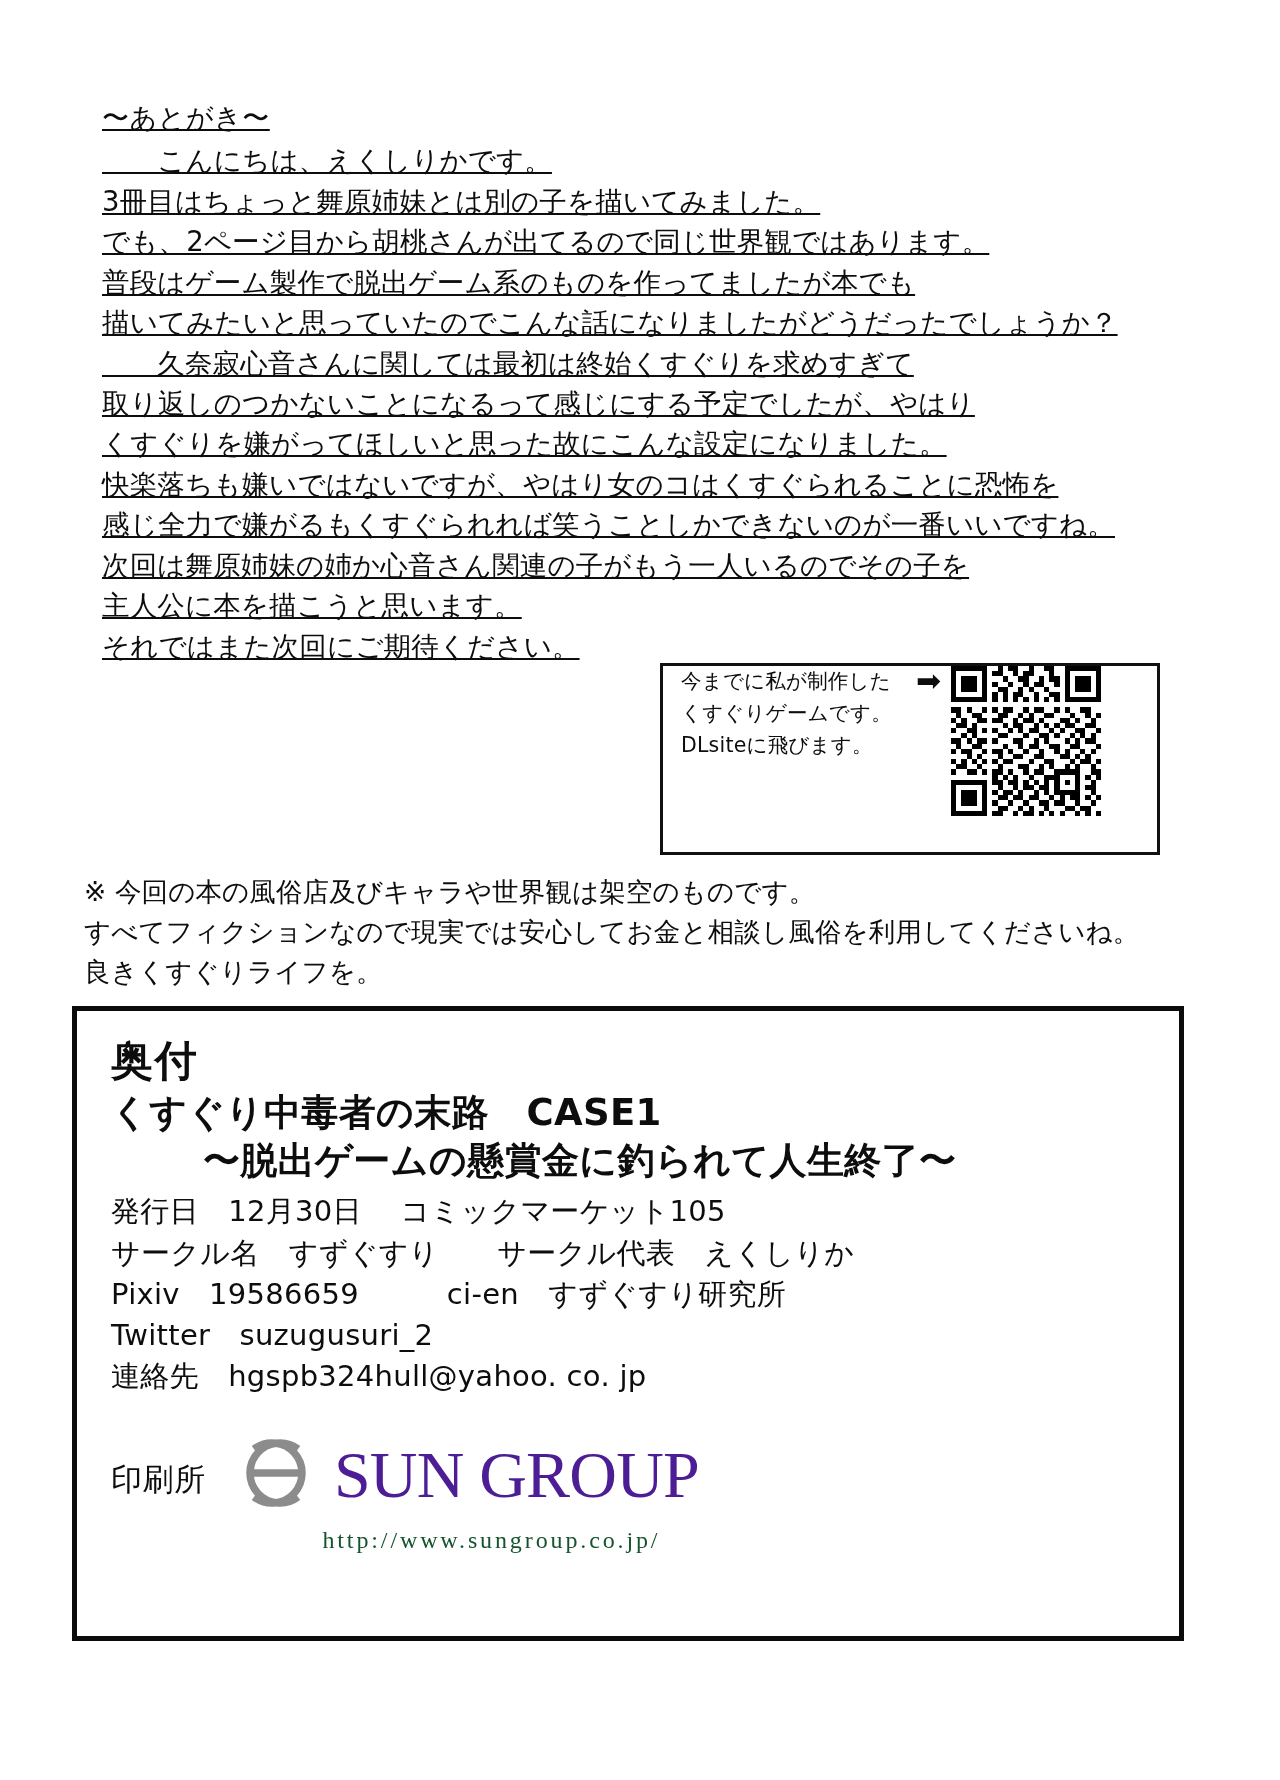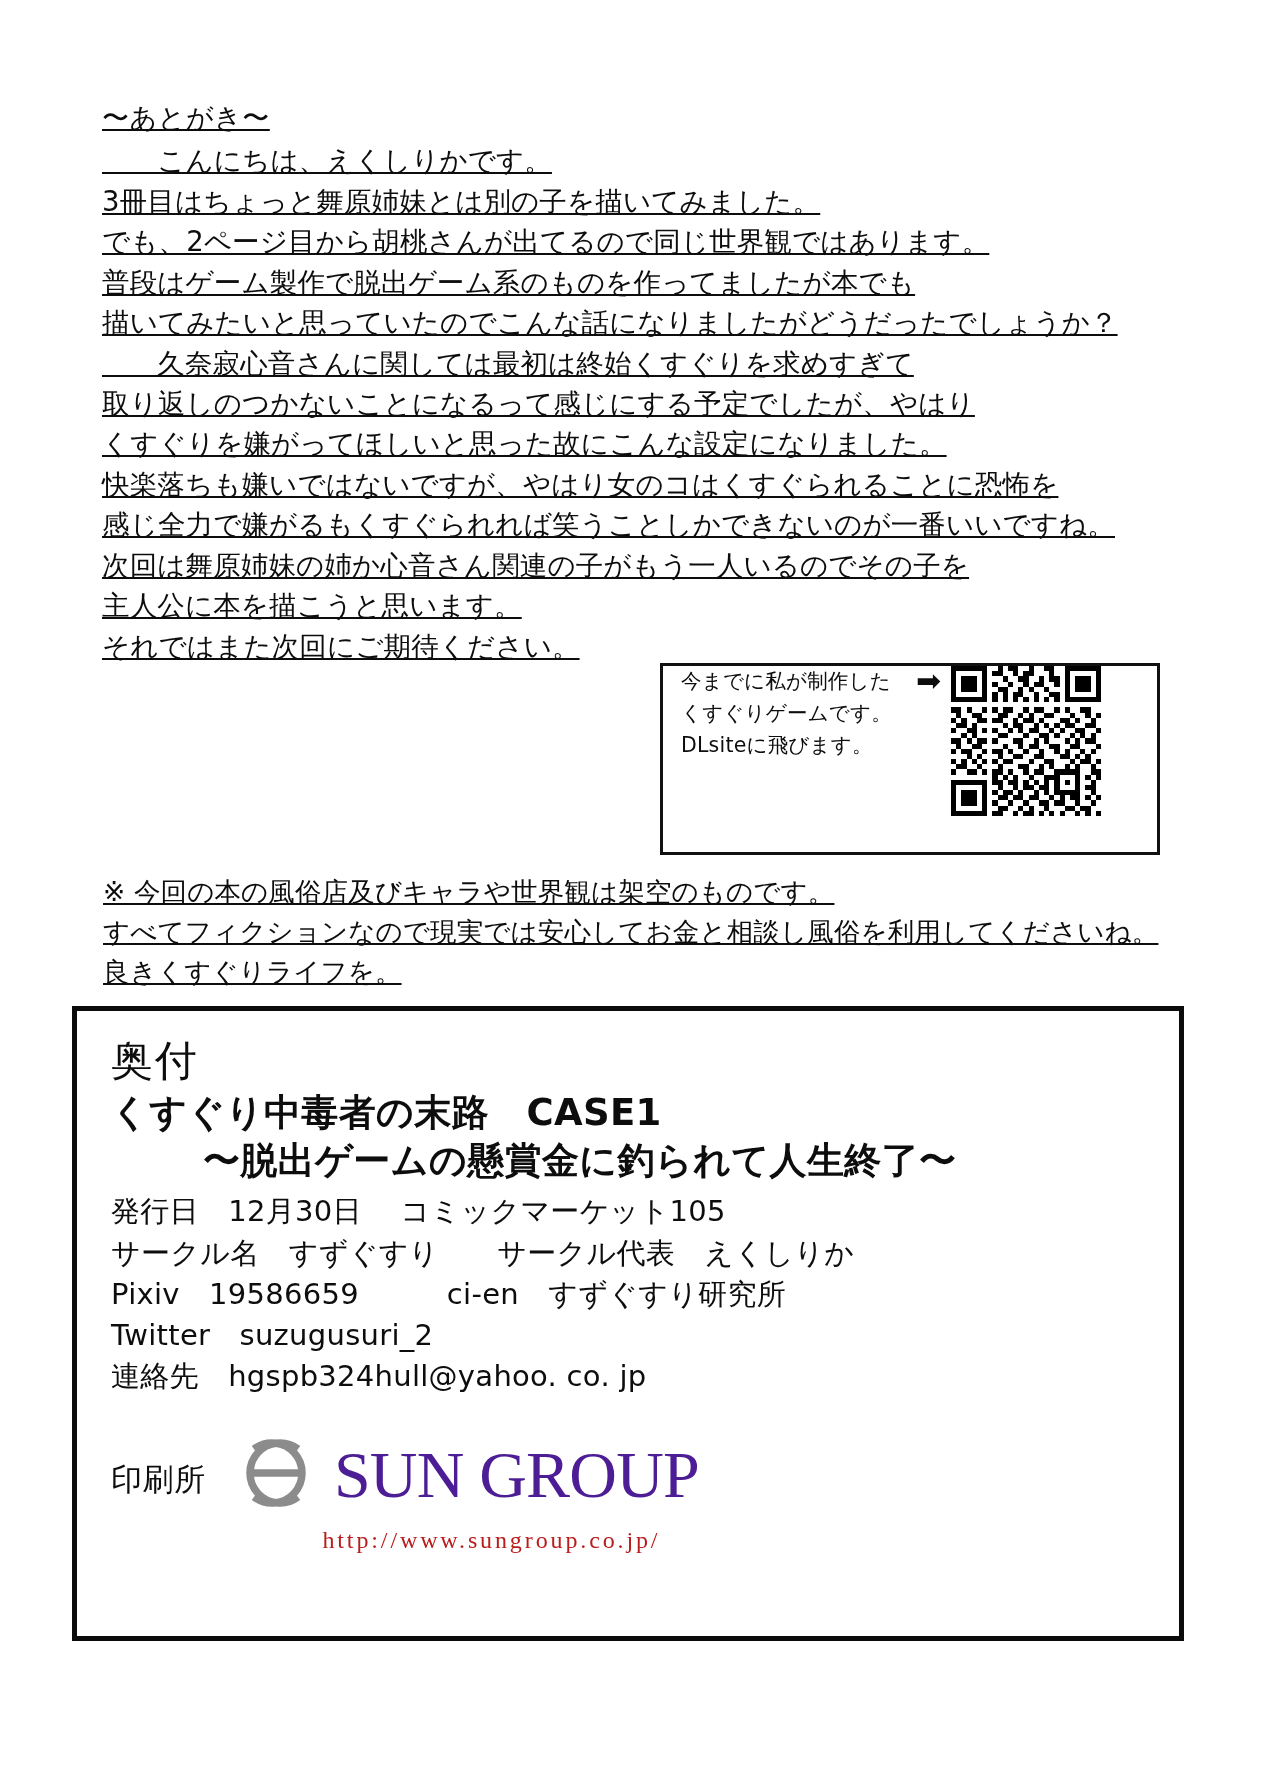--- a/index.html
+++ b/index.html
@@ -67,24 +67,23 @@
     font-family: "DejaVu Sans", sans-serif;
   }
   .qr-code {
     flex: 0 0 auto;
     margin-left: 6px;
   }
 
   
   .disclaimer {
     position: absolute;
-    left: 103px;
+    left: 84px;
     top: 872px;
     width: 1090px;
-    text-decoration: underline;
   }
   .disclaimer p {
     margin: 0;
     font-size: 26.5px;
     line-height: 1.5;
     letter-spacing: 0.005em;
   }
 
   
   .colophon {
@@ -92,21 +91,21 @@
     left: 72px;
     top: 1006px;
     width: 1112px;
     height: 635px;
     border: 5px solid #0b0b0b;
     box-sizing: border-box;
     padding: 26px 34px 0 34px;
   }
   .colophon-heading {
     font-size: 42px;
-    font-weight: normal;
+    font-weight: bold;
     letter-spacing: 0.04em;
     line-height: 1.15;
     margin: 0 0 4px 0;
   }
   .colophon-title {
     font-size: 37px;
     font-weight: bold;
     letter-spacing: 0.01em;
     line-height: 1.3;
     margin: 0;
@@ -156,21 +155,21 @@
     font-size: 66px;
     letter-spacing: -0.012em;
     line-height: 1;
     margin-left: 10px;
     color: #4c1d95;
   }
   .logo-url {
     font-family: "Liberation Serif", "DejaVu Serif", serif;
     font-size: 24px;
     letter-spacing: 0.12em;
-    color: #b91c1c;
+    color: #14532d;
     margin-top: 4px;
     margin-left: 56px;
   }
 </style>
 </head>
 <body>
 
 <div class="afterword">
   <div class="afterword-title">〜あとがき〜</div>
   <p>　　こんにちは、えくしりかです。</p>

